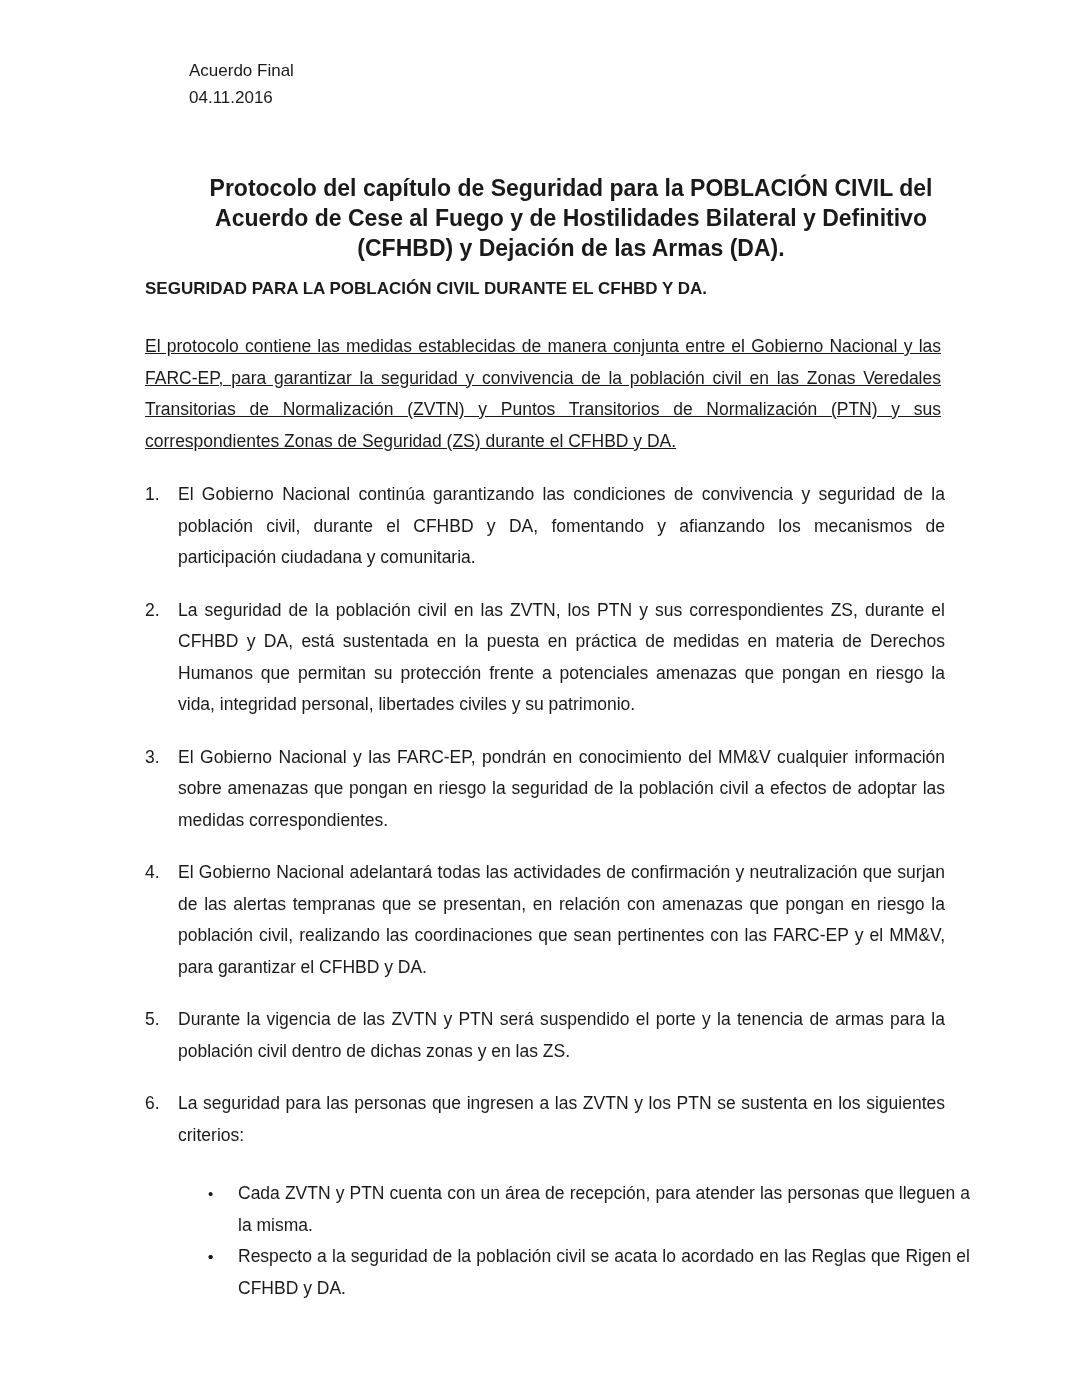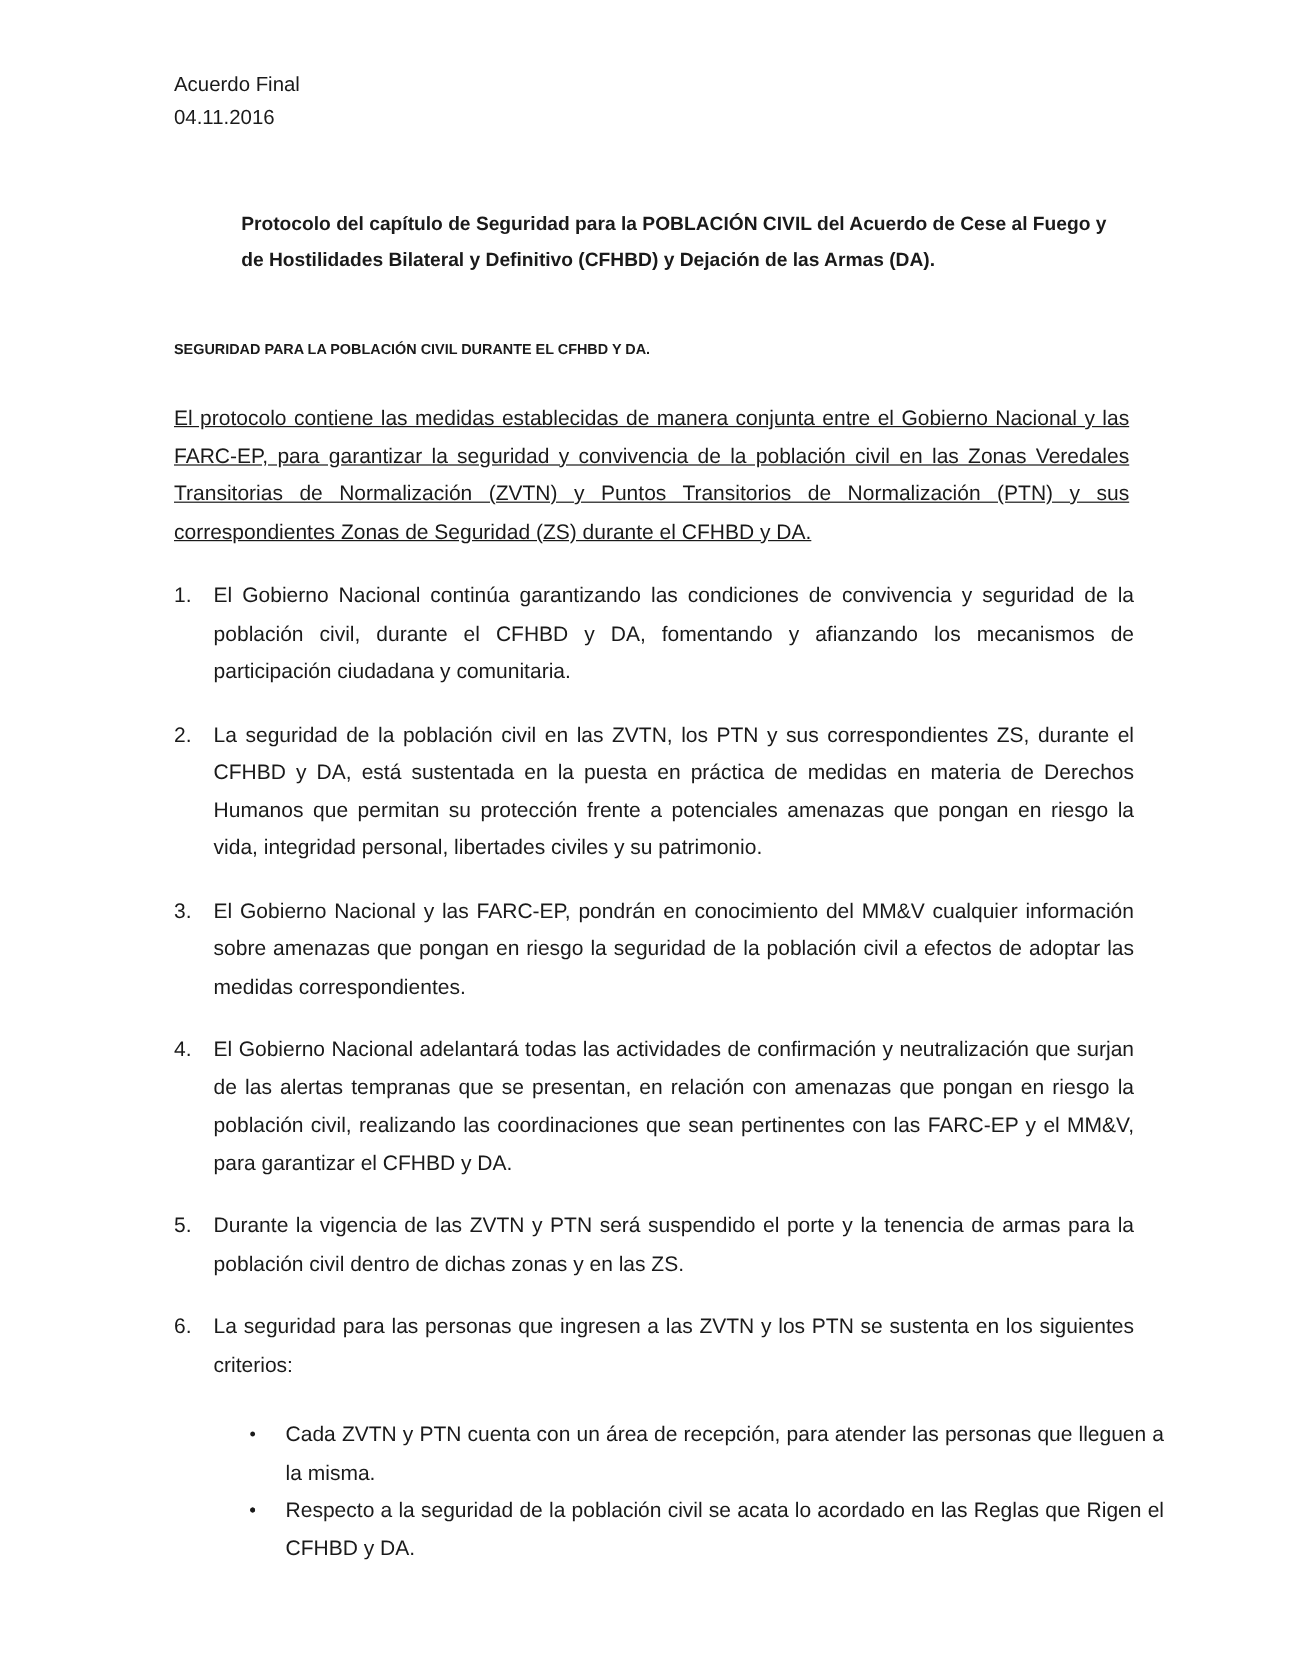--- a/index.html
+++ b/index.html
@@ -19,35 +19,35 @@
     width: 1080px;
     height: 1397px;
     box-sizing: border-box;
     padding: 57px 139px 0 145px;
   }
   .doc-header {
     font-size: 17px;
     line-height: 27px;
     margin: 0 0 0 0;
   }
-  .doc-header div { white-space: pre; }
+  .doc-header div { white-space: pre; margin-left: 44px; }
 
   .title-block {
     margin: 62px 0 0 56px;
     width: 740px;
-    text-align: left;
+    text-align: center;
     font-weight: bold;
-    font-size: 16px;
+    font-size: 23px;
     line-height: 30px;
   }
 
   .section-heading {
-    margin: 44px 0 0 0;
+    margin: 12px 0 0 0;
     font-weight: bold;
-    font-size: 12px;
+    font-size: 17px;
     line-height: 28px;
   }
 
   .intro-para {
     margin: 28px 0 0 0;
     width: 796px;
     font-size: 17.5px;
     line-height: 31.5px;
     text-align: justify;
     text-justify: inter-word;

